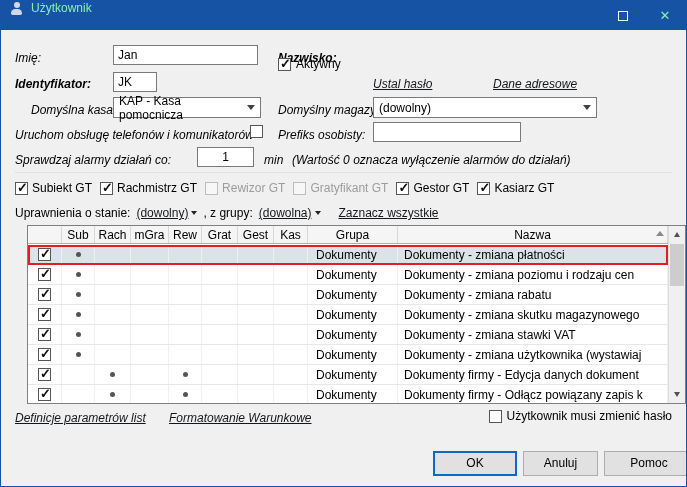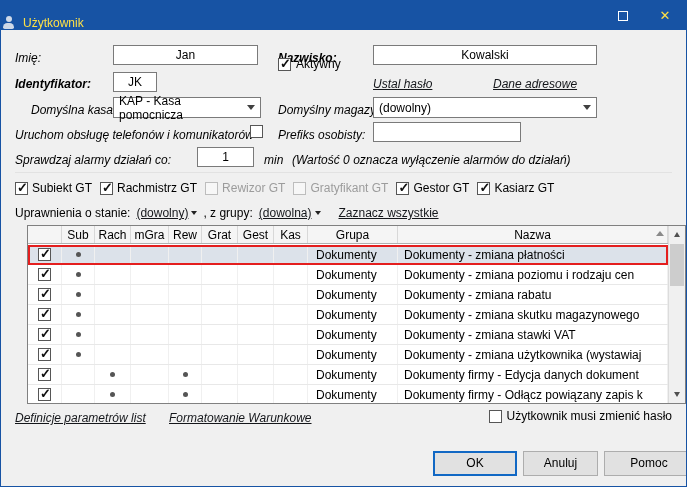--- a/index.html
+++ b/index.html
@@ -4,35 +4,35 @@
 <style>
   * { margin:0; padding:0; box-sizing:border-box; }
   html,body { width:687px; height:487px; }
   body { font-family:"Liberation Sans", sans-serif; font-size:12px; color:#000; background:#fff; }
 
   .dialog { position:relative; width:687px; height:487px; background:#f0f0f0;
             border:1px solid var(--titlebar,#1753a4); overflow:hidden; }
 
   
   .titlebar { position:absolute; top:0; left:0; right:0; height:29px;
-              background:var(--titlebar,#1753a4); color:#fde047; display:flex; align-items:flex-end; padding-left:0; }
+              background:var(--titlebar,#1753a4); color:#86efac; display:flex; align-items:flex-start; padding-left:8px; }
   .win-icon { width:15px; height:15px; position:relative; margin-right:7px; flex:none; }
   .win-icon::before { content:""; position:absolute; left:4.5px; top:1px; width:6px; height:6px; border-radius:50%; background:#cfd9e8; }
   .win-icon::after  { content:""; position:absolute; left:2px; top:8px; width:11px; height:6px; border-radius:5px 5px 2px 2px; background:#cfd9e8; }
   .title { font-size:12px; }
   .tb-btns { margin-left:auto; display:flex; height:100%; }
   .tb-btn { width:42px; height:100%; display:flex; align-items:center; justify-content:center; cursor:pointer; }
   .max-glyph { width:10px; height:10px; border:1px solid #fff; display:block; }
   .close-glyph { font-size:13px; line-height:1; }
 
   
   .lbl { position:absolute; white-space:nowrap;font-style:italic; }
   .bold { font-weight:bold; }
   .txt { position:absolute; border:1px solid #7a7a7a; background:#fff;
-         font-family:"Liberation Sans",sans-serif; font-size:12px; padding:0 4px;text-align:center; }
+         font-family:"Liberation Sans",sans-serif; font-size:12px; padding:0 4px; }
   .center { text-align:center; }
   .combo { position:absolute; border:1px solid #7a7a7a; background:#fff; display:flex;
            align-items:center; padding:0 5px; }
   .combo-arrow { margin-left:auto; width:0; height:0; border-left:4px solid transparent;
                  border-right:4px solid transparent; border-top:5px solid #404040; }
   .cb { width:13px; height:13px; border:1px solid #565656; background:#fff; display:inline-block;
         position:relative; flex:none; }
   .cb.checked::after { content:"\2713"; position:absolute; left:1px; top:-3px; font-size:13px;
                        font-weight:bold; color:#101010; }
   .cb.disabled { border-color:#bdbdbd; background:#f7f7f7; }
@@ -106,21 +106,20 @@
         </div>
       <div class="tb-btn">
           <span class="close-glyph">✕</span>
         </div>
     </div>
   </div>
 
   <span class="lbl" style="left:14px; top:50px;">Imię:</span>
   <input class="txt" style="left: 112px; top: 44px; width: 145px; height: 20px;" value="Jan">
   <span class="lbl bold" style="left:277px; top:50px;">Nazwisko:</span>
-  <input class="txt" style="left: 372px; top: 44px; width: 224px; height: 20px;" value="Kowalski">
 
   <span class="lbl bold" style="left:14px; top:76px;">Identyfikator:</span>
   <input class="txt" style="left: 112px; top: 71px; width: 44px; height: 20px;" value="JK">
   <span class="inline-cb" style="left:277px; top:56px;">
     <span class="cb checked"></span>
     <span>Aktywny</span>
   </span>
   <span class="lbl link" style="left:372px; top:76px;">Ustal hasło</span>
   <span class="lbl link" style="left:492px; top:76px;">Dane adresowe</span>
 

